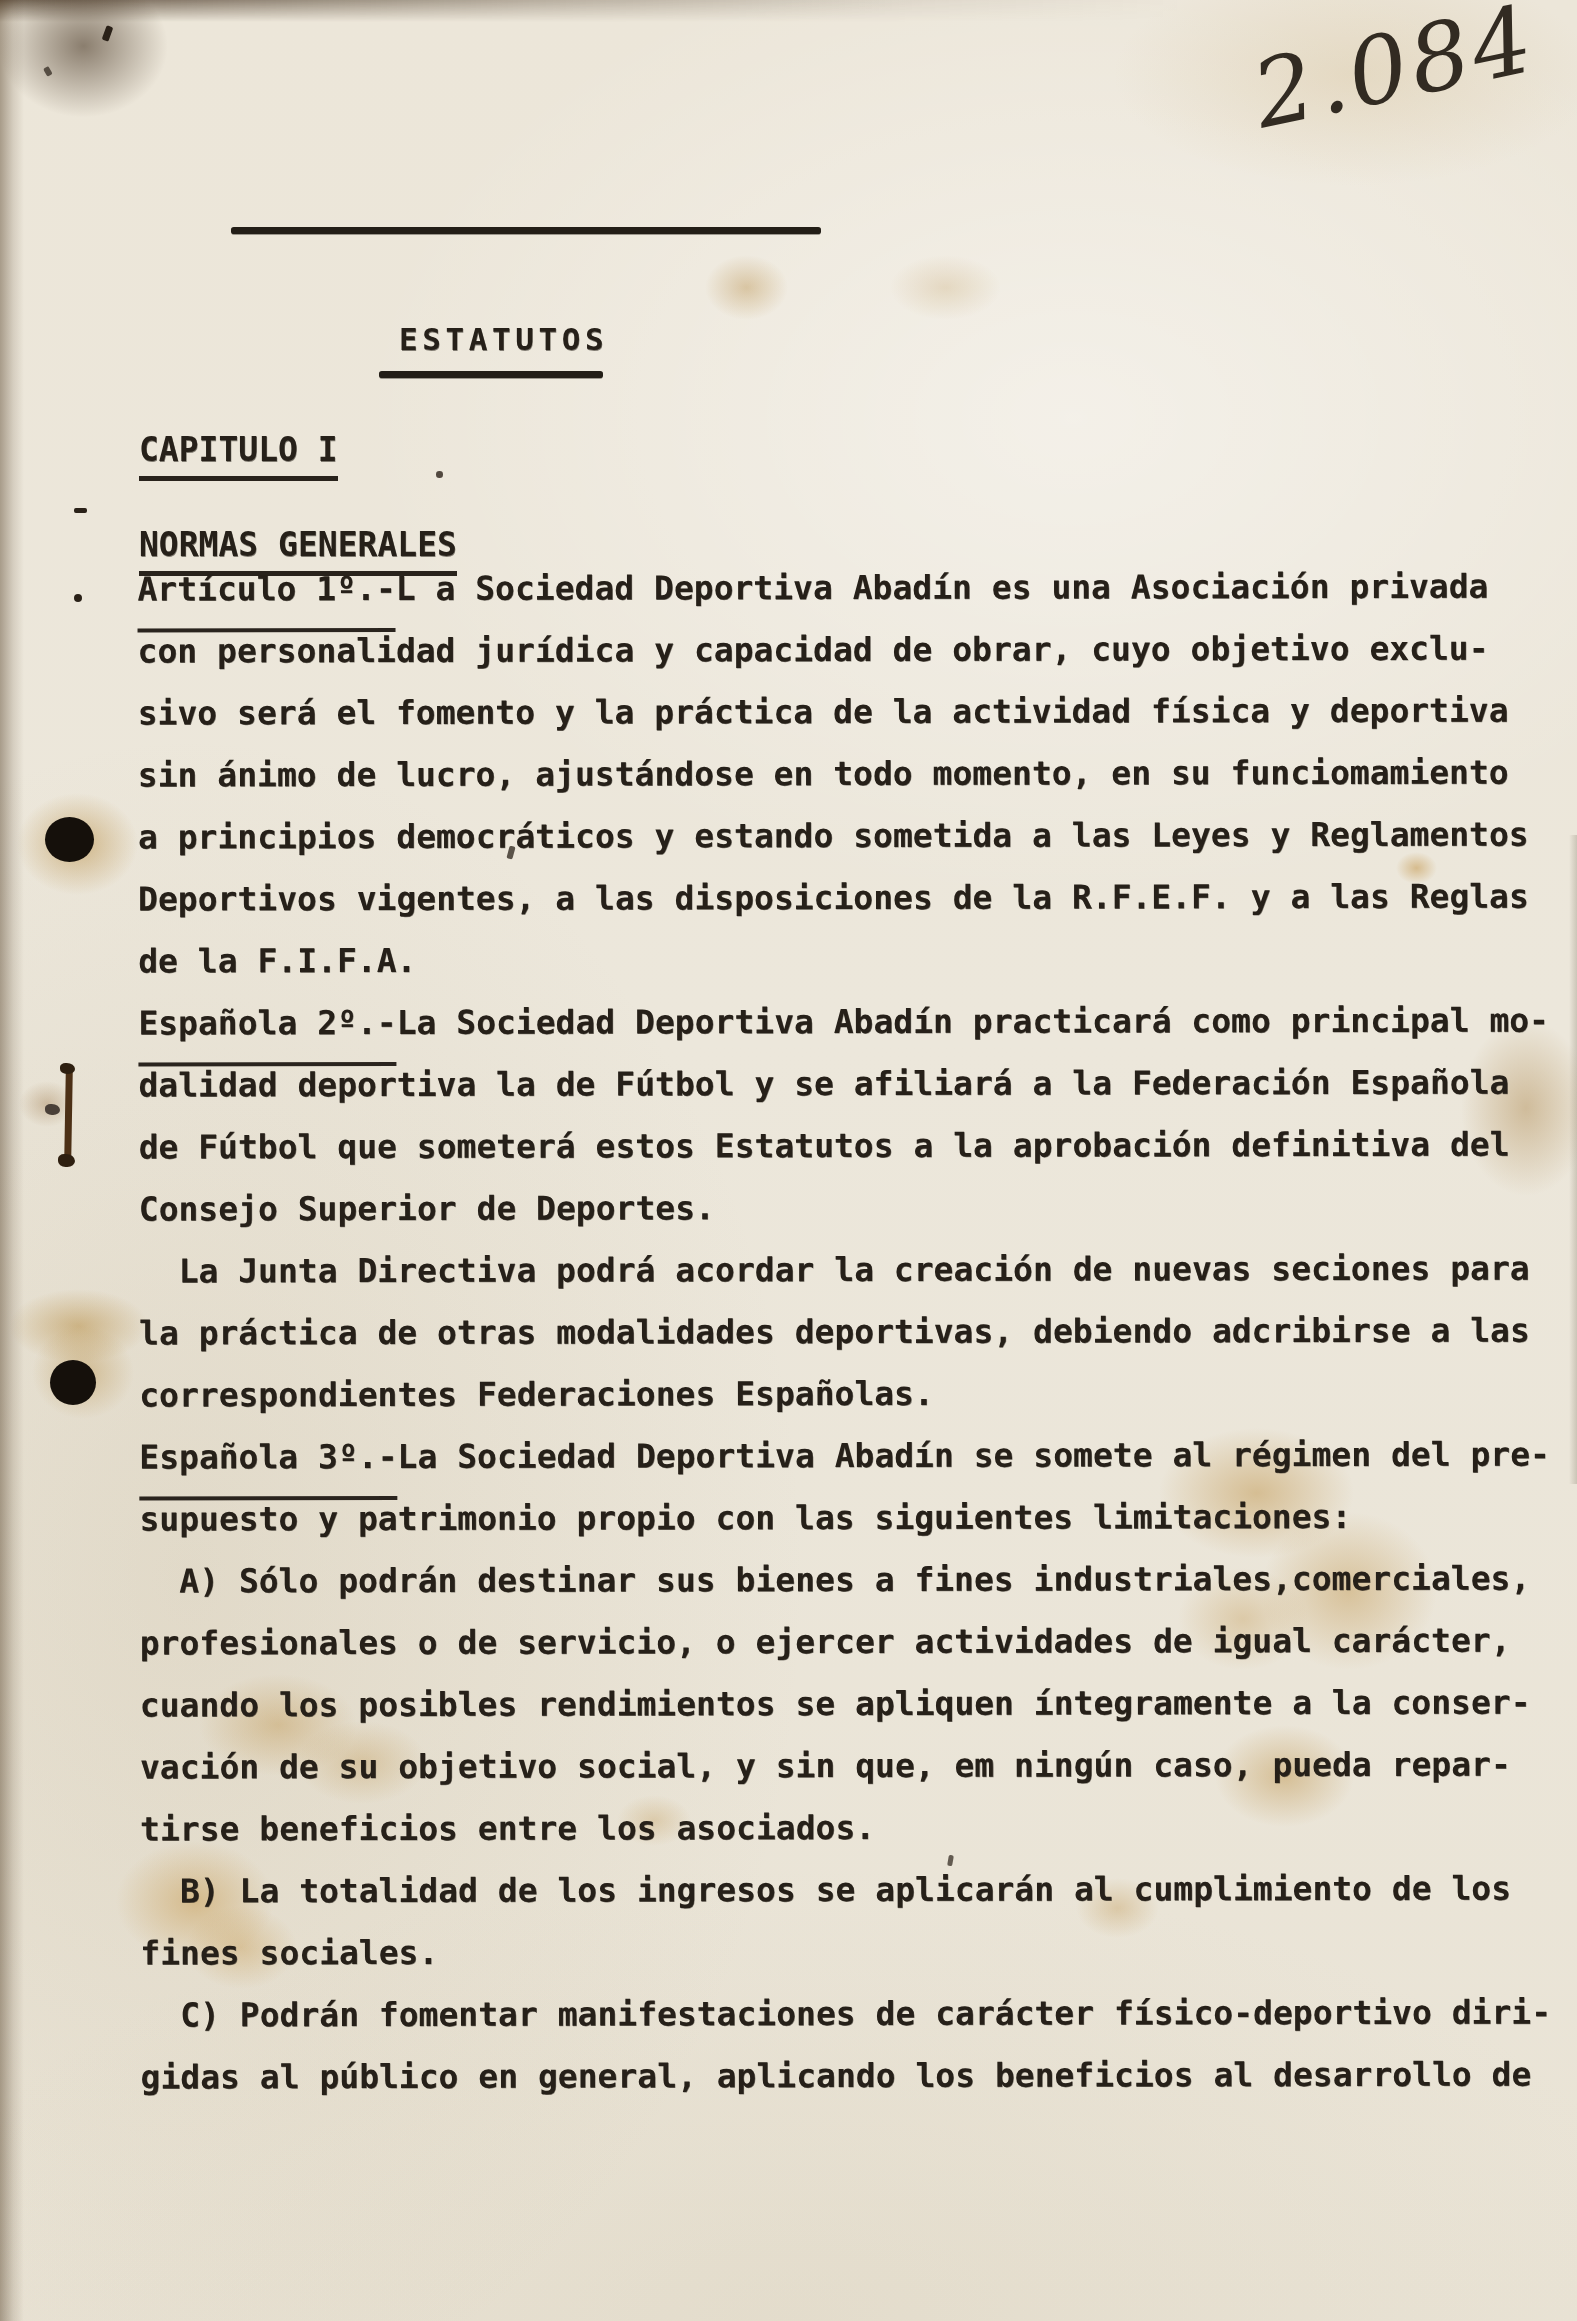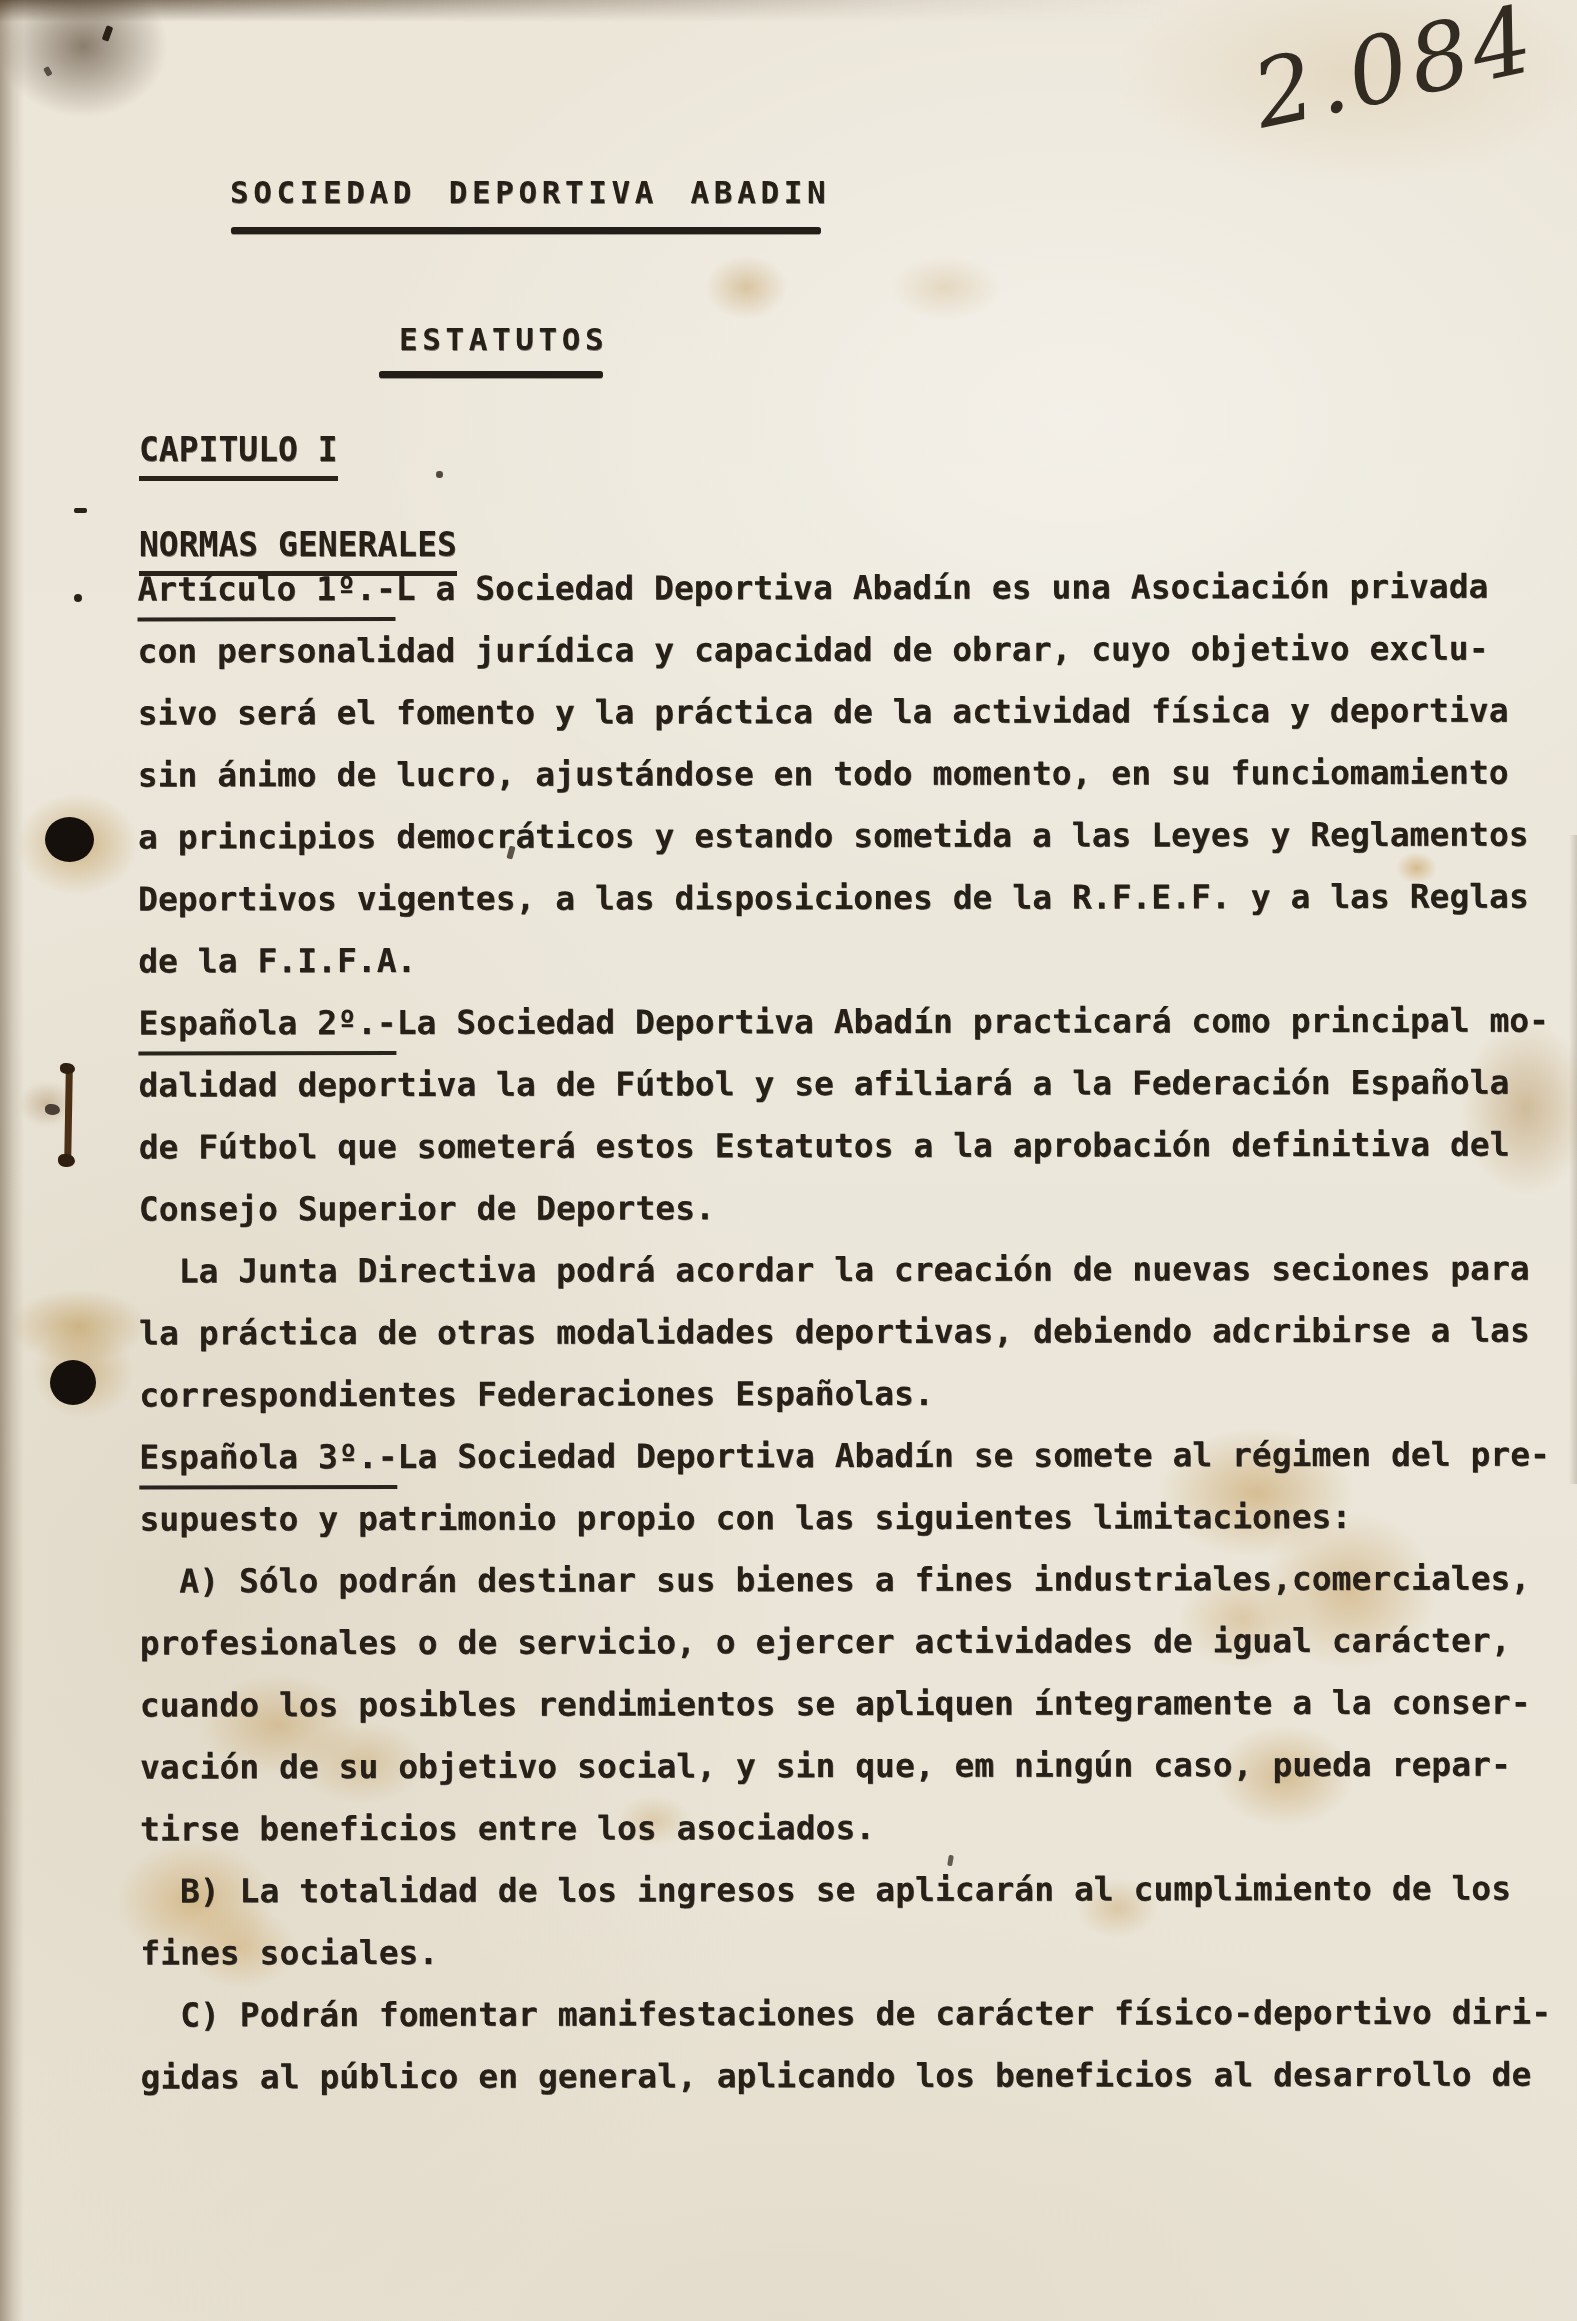--- a/index.html
+++ b/index.html
@@ -49,21 +49,21 @@
   .rule-title{left:231px;top:227px;width:590px;height:6.5px;}
   .subtitle{position:absolute;left:399px;top:321px;font-size:31px;line-height:37px;
     letter-spacing:4.6px;white-space:pre;}
   .rule-subtitle{left:379px;top:371px;width:224px;height:6.5px;}
   .heading{position:absolute;left:139px;font-size:33px;line-height:41px;white-space:pre;text-align:center;}
   .heading-chapter{top:429px;}
   .heading-section{top:492px;margin-top:32px;}
   .heading .u{border-bottom:5.6px solid #29231c;padding-bottom:5.6px;display:inline-block;}
   .body{position:absolute;left:139px;top:557px;width:1436px;transform:rotate(-0.12deg);}
   .line{height:62px;line-height:62px;font-size:33px;white-space:pre;}
-  .article-label{border-bottom:4.6px solid #2a241e;padding-bottom:9px;}
+  .article-label{border-bottom:4.6px solid #2a241e;padding-bottom:20px;}
 </style>
 </head>
 <body>
 
 <div class="page">
 
   <div class="edge-top"></div>
   <div class="edge-left"></div>
   <div class="edge-right"></div>
   <div class="corner-tl"></div>
@@ -97,21 +97,20 @@
   <div class="speck" style="left:104px;top:26px;width:7.4px;height:15px;transform:rotate(20deg);"></div>
   <div class="speck" style="left:45px;top:67px;width:5.6px;height:9.3px;transform:rotate(-30deg);opacity:.7;"></div>
   <div class="speck" style="left:74px;top:508px;width:13px;height:4.6px;"></div>
   <div class="speck" style="left:74px;top:594px;width:8.3px;height:8.3px;border-radius:50%;"></div>
   <div class="speck" style="left:436px;top:471px;width:6.5px;height:6.5px;border-radius:50%;opacity:.8;"></div>
   <div class="speck" style="left:508px;top:846px;width:5.6px;height:13px;transform:rotate(15deg);opacity:.75;"></div>
   <div class="speck" style="left:948px;top:1855px;width:4.6px;height:11px;transform:rotate(10deg);opacity:.7;"></div>
 
   <div class="handwritten">2.084</div>
 
-  <div class="title typed">SOCIEDAD DEPORTIVA ABADIN</div>
   <div class="rule rule-title"></div>
   <div class="subtitle typed">ESTATUTOS</div>
   <div class="rule rule-subtitle"></div>
 
   <div class="heading heading-chapter typed"><span class="u">CAPITULO I</span></div>
   <div class="heading heading-section typed"><span class="u">NORMAS GENERALES</span></div>
 
   <div class="body typed">
       <div class="line"><span class="article-label">Artículo 1º.-</span>L a Sociedad Deportiva Abadín es una Asociación privada</div>
       <div class="line">con personalidad jurídica y capacidad de obrar, cuyo objetivo exclu-</div>

